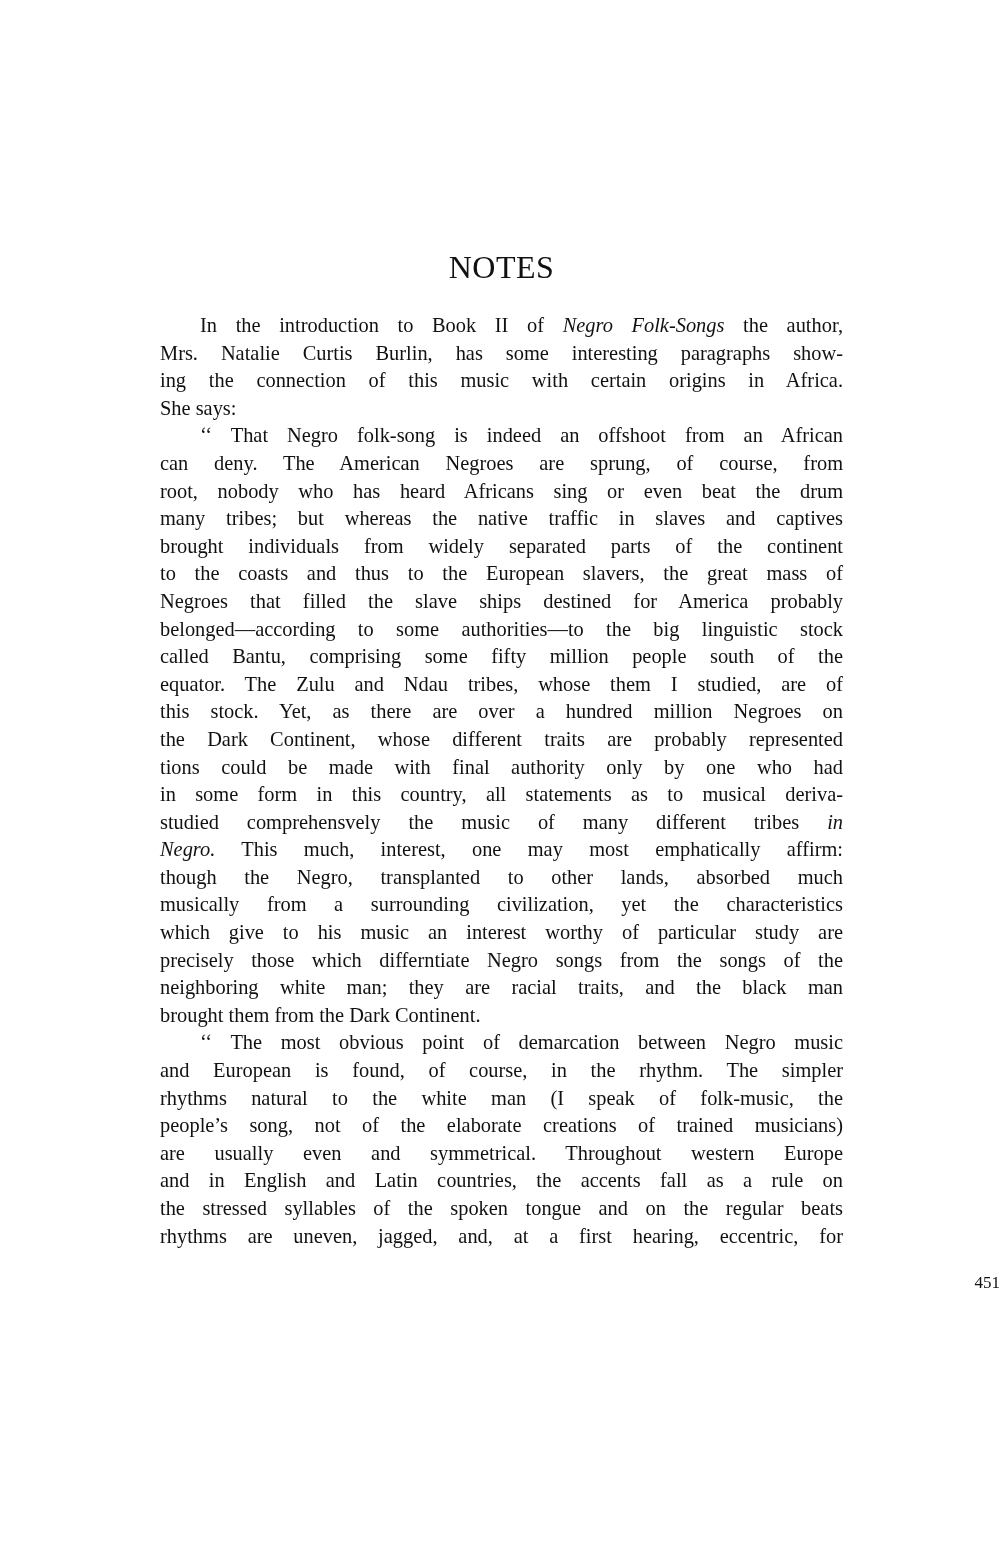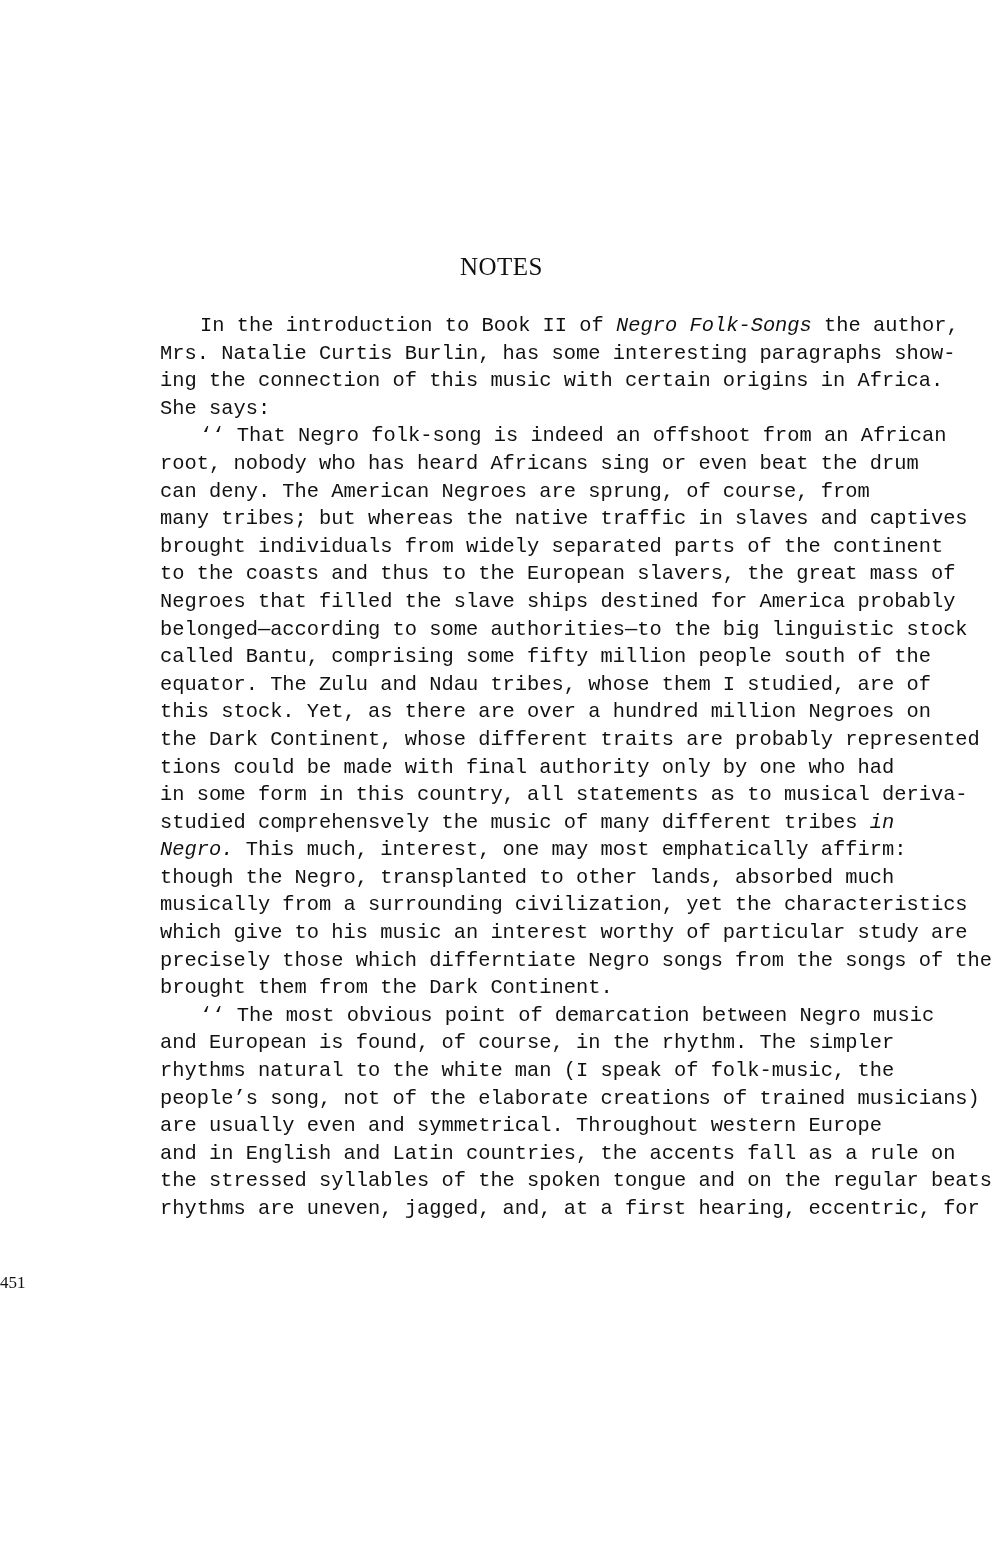--- a/index.html
+++ b/index.html
@@ -16,21 +16,21 @@
       color: #111111;
     }
     .page {
       position: absolute;
       left: 160px;
       top: 252px;
       width: 683px;
     }
     .title {
       text-align: center;
-      font-size: 25px;
+      font-size: 32px;
       letter-spacing: 0.5px;
       margin: 0 0 30px 0;
       line-height: 30px;
       font-weight: normal;
     }
     .para {
       margin: 0;
       font-size: 20.4px;
       line-height: 27.6px;
       text-align: justify;
@@ -38,74 +38,74 @@
       hyphens: none;
     }
     .para.quote {
       text-indent: 38px;
     }
     .para .line {
       display: block;
       text-align: justify;
       text-align-last: justify;
       white-space: nowrap;
-      font-family: Liberation Mono, monospace;
     }
     .para .line.last {
       text-align-last: left;
     }
     .para .line.indent {
       padding-left: 40px;
     }
     em {
       font-style: italic;
     }
     .page-number {
       position: absolute;
       left: 0;
       right: 0;
       top: 1273px;
-      text-align: left;
+      text-align: right;
       font-size: 17px;
       line-height: 20px;
     }
   </style>
 </head>
 <body>
 
 <div class="page">
   <h1 class="title">NOTES</h1>
   <div id="paragraphs">
       <p class="para" style="text-indent: 0px;">
         <span class="line indent"><span>In the introduction to Book II of </span><em>Negro Folk-Songs</em><span> the author,</span></span>
         <span class="line"><span>Mrs. Natalie Curtis Burlin, has some interesting paragraphs show-</span></span>
         <span class="line"><span>ing the connection of this music with certain origins in Africa.</span></span>
         <span class="line last"><span>She says:</span></span>
       </p>
       <p class="para quote" style="text-indent: 0px;">
         <span class="line indent"><span>‘‘ That Negro folk-song is indeed an offshoot from an African</span></span>
+        <span class="line"><span>can deny.  The American Negroes are sprung, of course, from</span></span>
         <span class="line"><span>root, nobody who has heard Africans sing or even beat the drum</span></span>
-        <span class="line"><span>can deny.  The American Negroes are sprung, of course, from</span></span>
         <span class="line"><span>many tribes; but whereas the native traffic in slaves and captives</span></span>
         <span class="line"><span>brought individuals from widely separated parts of the continent</span></span>
         <span class="line"><span>to the coasts and thus to the European slavers, the great mass of</span></span>
         <span class="line"><span>Negroes that filled the slave ships destined for America probably</span></span>
         <span class="line"><span>belonged—according to some authorities—to the big linguistic stock</span></span>
         <span class="line"><span>called Bantu, comprising some fifty million people south of the</span></span>
         <span class="line"><span>equator.  The Zulu and Ndau tribes, whose them I studied, are of</span></span>
         <span class="line"><span>this stock.  Yet, as there are over a hundred million Negroes on</span></span>
         <span class="line"><span>the Dark Continent, whose different traits are probably represented</span></span>
         <span class="line"><span>tions could be made with final authority only by one who had</span></span>
         <span class="line"><span>in some form in this country, all statements as to musical deriva-</span></span>
         <span class="line"><span>studied comprehensvely the music of many different tribes </span><em>in</em></span>
         <span class="line"><em>Negro.</em><span>  This much, interest, one may most emphatically affirm:</span></span>
         <span class="line"><span>though the Negro, transplanted to other lands, absorbed much</span></span>
         <span class="line"><span>musically from a surrounding civilization, yet the characteristics</span></span>
         <span class="line"><span>which give to his music an interest worthy of particular study are</span></span>
         <span class="line"><span>precisely those which differntiate Negro songs from the songs of the</span></span>
+        <span class="line"><span>neighboring white man; they are racial traits, and the black man</span></span>
         <span class="line last"><span>brought them from the Dark Continent.</span></span>
       </p>
       <p class="para quote" style="text-indent: 0px;">
         <span class="line indent"><span>‘‘ The most obvious point of demarcation between Negro music</span></span>
         <span class="line"><span>and European is found, of course, in the rhythm.  The simpler</span></span>
         <span class="line"><span>rhythms natural to the white man (I speak of folk-music, the</span></span>
         <span class="line"><span>people’s song, not of the elaborate creations of trained musicians)</span></span>
         <span class="line"><span>are usually even and symmetrical.  Throughout western Europe</span></span>
         <span class="line"><span>and in English and Latin countries, the accents fall as a rule on</span></span>
         <span class="line"><span>the stressed syllables of the spoken tongue and on the regular beats</span></span>

